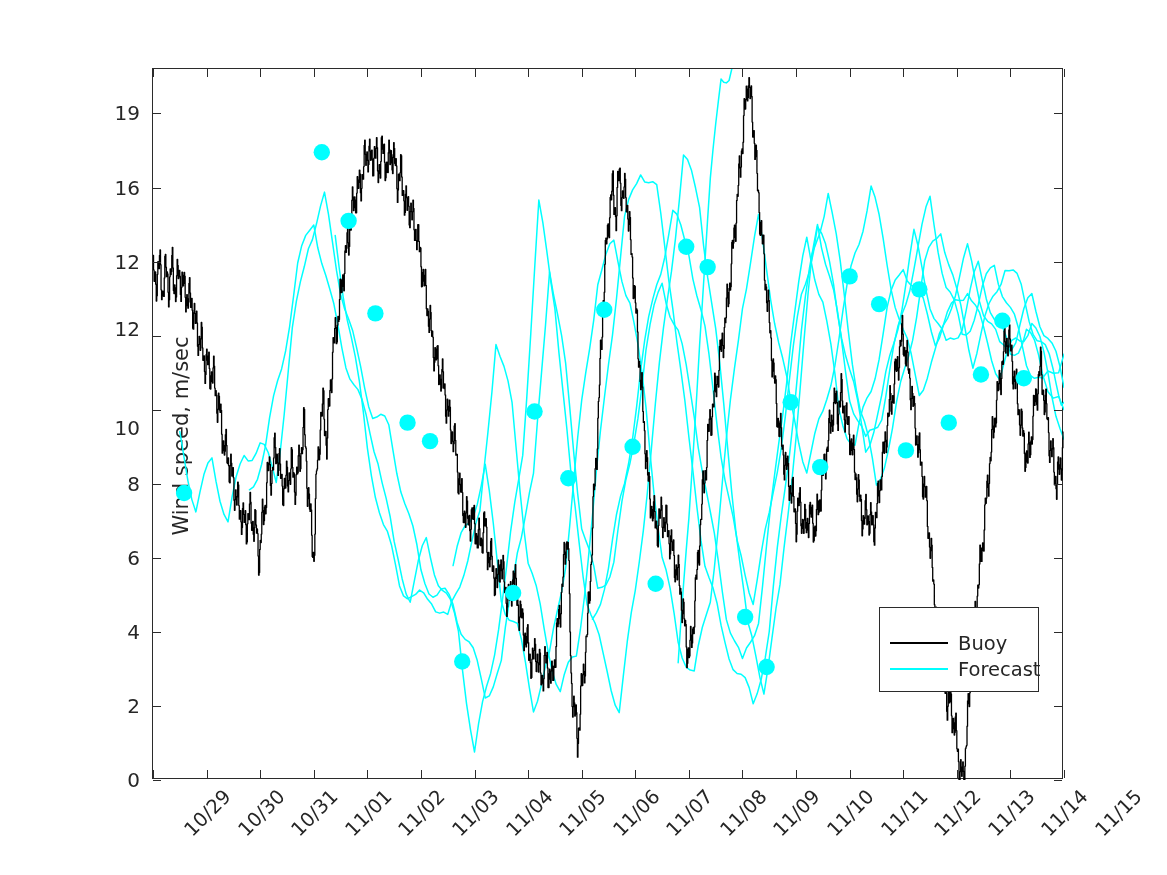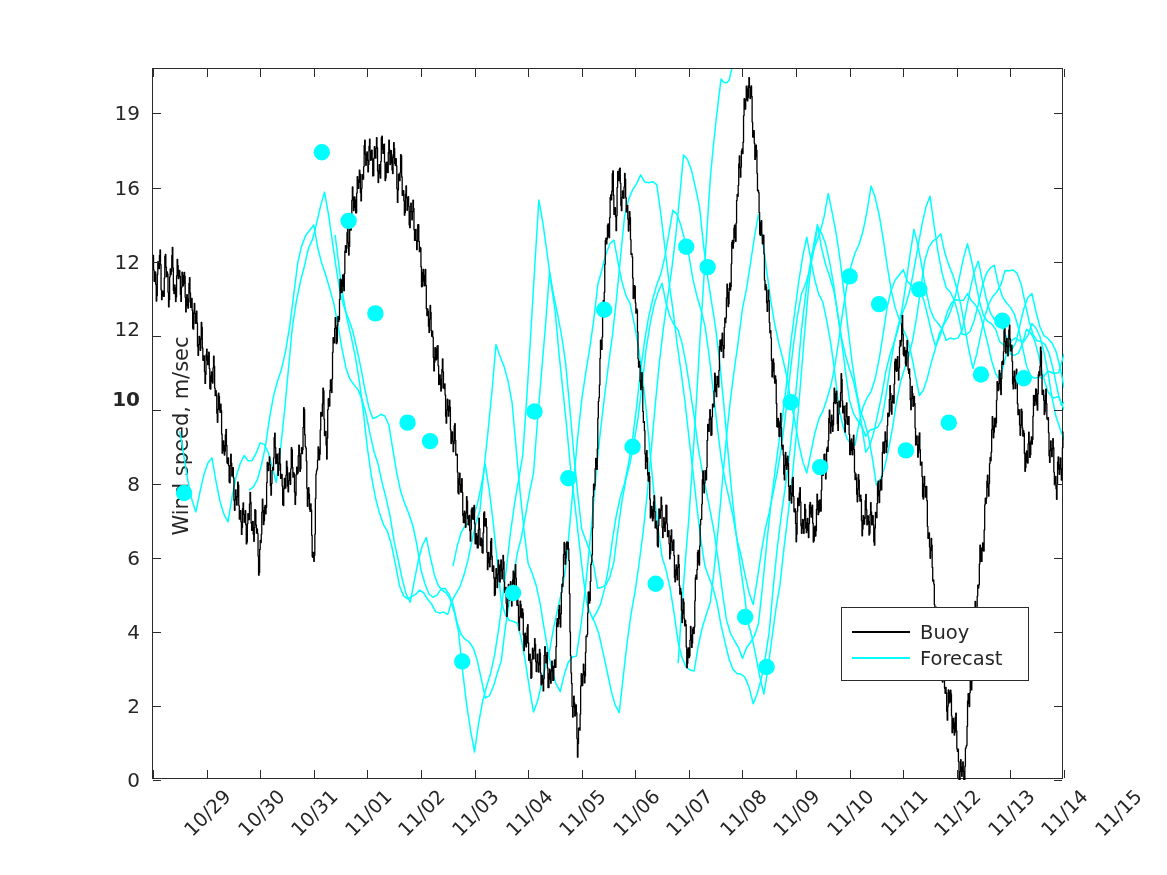--- a/index.html
+++ b/index.html
@@ -99,27 +99,27 @@
     margin-top: 7px;
     font-size: 19.5px;
     color: #262626;
     white-space: nowrap;
     transform: rotate(-45deg);
     transform-origin: right top;
     text-align: right;
   }
   #legend {
     position: absolute;
-    left: 688px;
+    left: 726px;
     top: 538px;
-    width: 188px;
+    width: 160px;
     box-sizing: border-box;
     border: 1.4px solid #2b2b2b;
     background: #ffffff;
-    padding: 11px 10px 9px 10px;
+    padding: 22px 10px 9px 10px;
   }
   .legend-row {
     display: flex;
     align-items: center;
     height: 26px;
   }
   .legend-swatch {
     width: 58px;
     height: 0;
     margin-right: 10px;
@@ -196,21 +196,21 @@
       <div class="ytick-mark right" style="top: 636.938px;"></div>
       <div class="ytick-label" style="top: 562.875px;">4</div>
       <div class="ytick-mark" style="top: 562.875px;"></div>
       <div class="ytick-mark right" style="top: 562.875px;"></div>
       <div class="ytick-label" style="top: 488.812px;">6</div>
       <div class="ytick-mark" style="top: 488.812px;"></div>
       <div class="ytick-mark right" style="top: 488.812px;"></div>
       <div class="ytick-label" style="top: 414.75px;">8</div>
       <div class="ytick-mark" style="top: 414.75px;"></div>
       <div class="ytick-mark right" style="top: 414.75px;"></div>
-      <div class="ytick-label" style="top: 330px; font-weight: bold;">10</div>
+      <div class="ytick-label" style="top: 359px;">10</div>
       <div class="ytick-mark" style="top: 340.688px;"></div>
       <div class="ytick-mark right" style="top: 340.688px;"></div>
       <div class="ytick-label" style="top: 260px;">12</div>
       <div class="ytick-mark" style="top: 266.625px;"></div>
       <div class="ytick-mark right" style="top: 266.625px;"></div>
       <div class="ytick-label" style="top: 192.562px;">12</div>
       <div class="ytick-mark" style="top: 192.562px;"></div>
       <div class="ytick-mark right" style="top: 192.562px;"></div>
       <div class="ytick-label" style="top: 118.5px; text-align: right;">16</div>
       <div class="ytick-mark" style="top: 118.5px;"></div>

